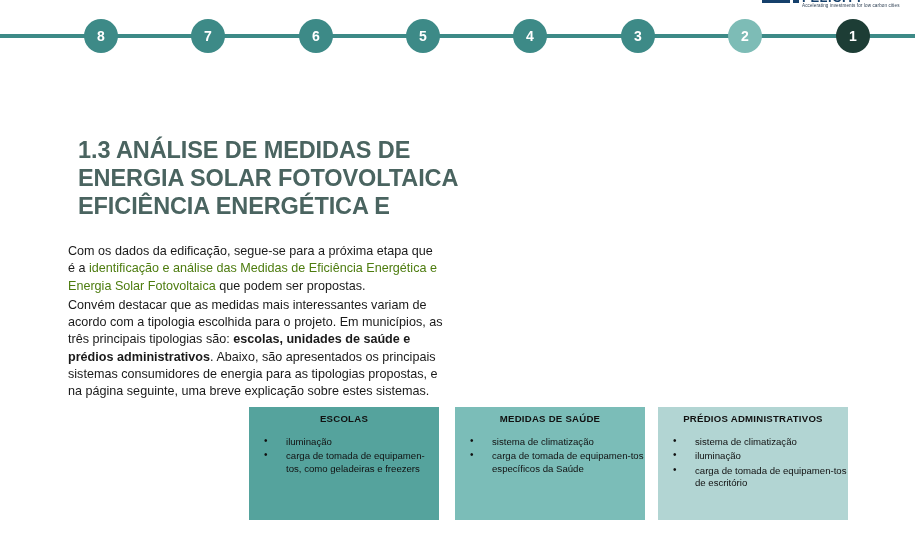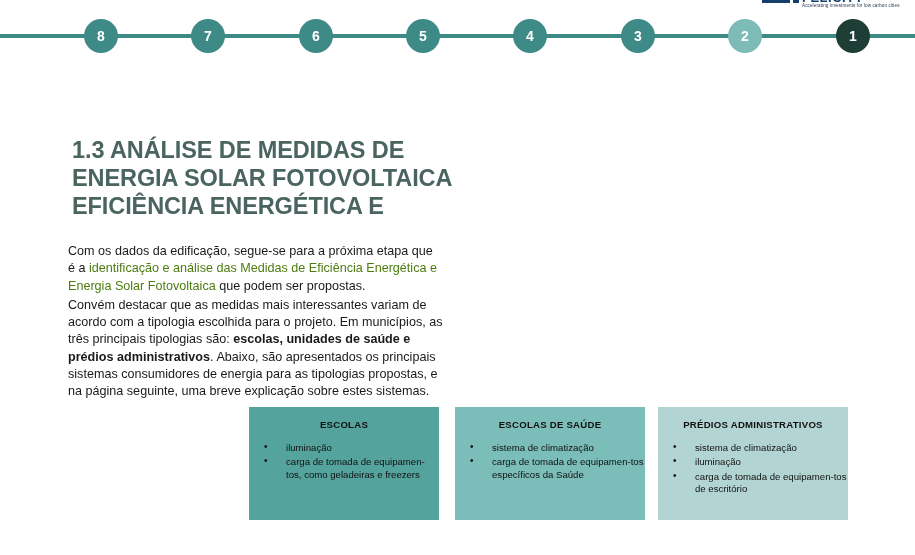--- a/index.html
+++ b/index.html
@@ -88,21 +88,21 @@
     display: flex;
     align-items: center;
     justify-content: center;
     box-sizing: border-box;
   }
 
   
   #page-title {
     position: absolute;
     top: 136px;
-    left: 72px;
+    left: 78px;
     width: 420px;
     font-size: 23.5px;
     font-weight: bold;
     line-height: 28px;
     color: #4a6460;
     letter-spacing: -0.1px;
   }
 
   
   #body-copy {
@@ -119,21 +119,21 @@
   .hl { color: #4d7c0f; }
   .bold { font-weight: bold; }
 
   
   .card {
     position: absolute;
     top: 407px;
     width: 190px;
     height: 113px;
     box-sizing: border-box;
-    padding-top: 12px;
+    padding-top: 6px;
   }
   #card-0 { left: 249px; background: #55a39d; }
   #card-1 { left: 455px; background: #7bbdb8; }
   #card-2 { left: 658px; background: #b2d5d3; }
 
   .card-title {
     text-align: center;
     font-size: 9.6px;
     font-weight: bold;
     color: #111111;
@@ -211,21 +211,21 @@
 </div>
 
 <div class="card" id="card-0">
   <div class="card-title">ESCOLAS</div>
   <ul class="card-list">
       <li>iluminação</li>
       <li>carga de tomada de equipamen-tos, como geladeiras e freezers</li>
     </ul>
 </div>
 <div class="card" id="card-1">
-  <div class="card-title">ESCOLAS DE SAÚDE</div>
+  <div class="card-title">MEDIDAS DE SAÚDE</div>
   <ul class="card-list">
       <li>sistema de climatização</li>
       <li>carga de tomada  de equipamen-tos específicos da Saúde</li>
     </ul>
 </div>
 <div class="card" id="card-2">
   <div class="card-title">PRÉDIOS ADMINISTRATIVOS</div>
   <ul class="card-list">
       <li>sistema de climatização</li>
       <li>iluminação</li>

